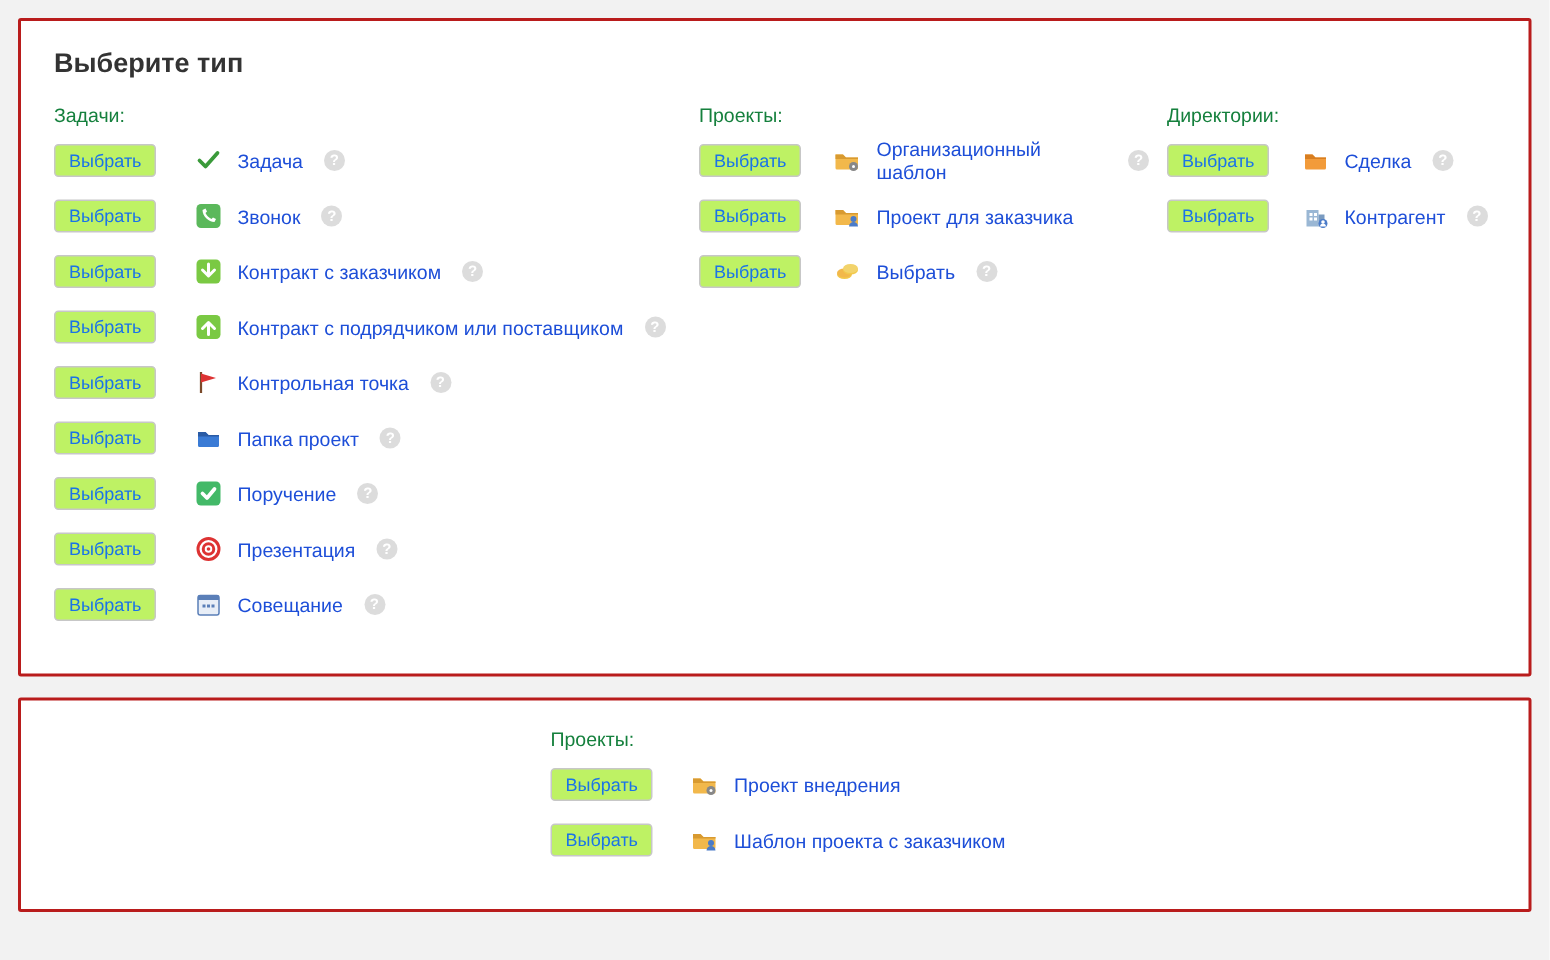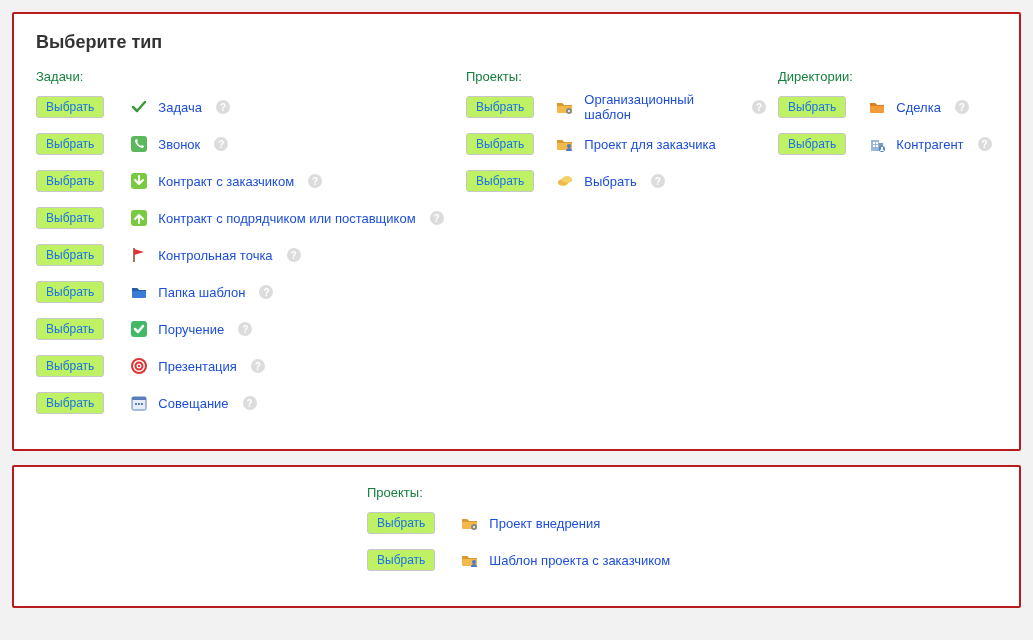--- a/index.html
+++ b/index.html
@@ -231,21 +231,21 @@
         <a class="row-link">Контрольная точка</a>
         <span class="help-dot">?</span>
       </div>
       <div class="row">
         <button class="btn-select">Выбрать</button>
         <span class="icon-box">
             <svg width="18" height="18">
               <use href="#ic-folder-blue"></use>
             </svg>
           </span>
-        <a class="row-link">Папка шаблон</a>
+        <a class="row-link">Папка проект</a>
         <span class="help-dot">?</span>
       </div>
       <div class="row">
         <button class="btn-select">Выбрать</button>
         <span class="icon-box">
             <svg width="18" height="18">
               <use href="#ic-tick-green"></use>
             </svg>
           </span>
         <a class="row-link">Поручение</a>

